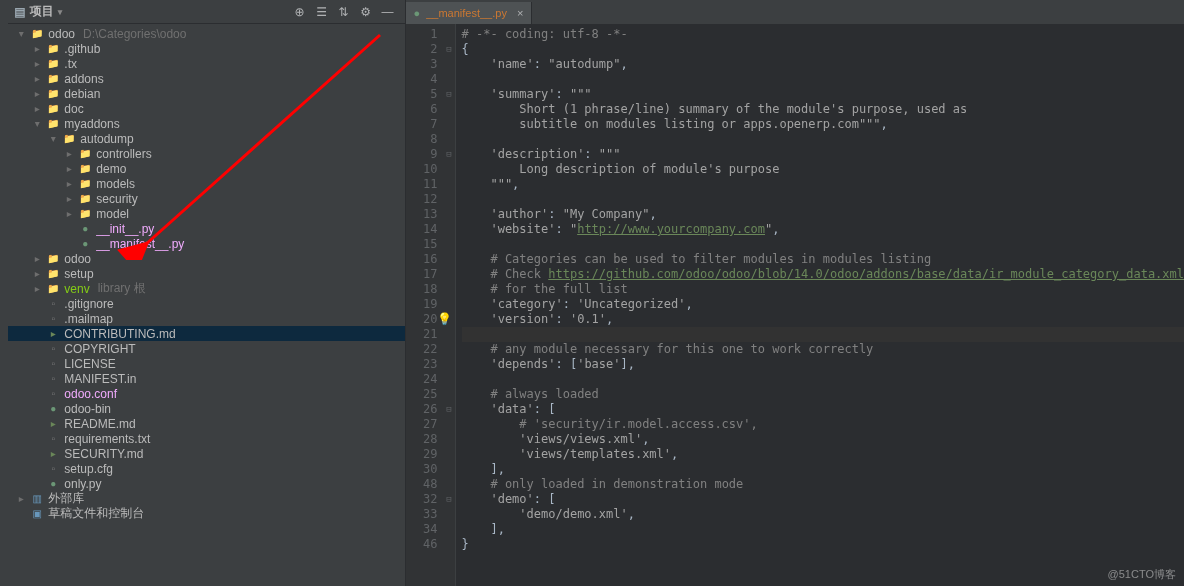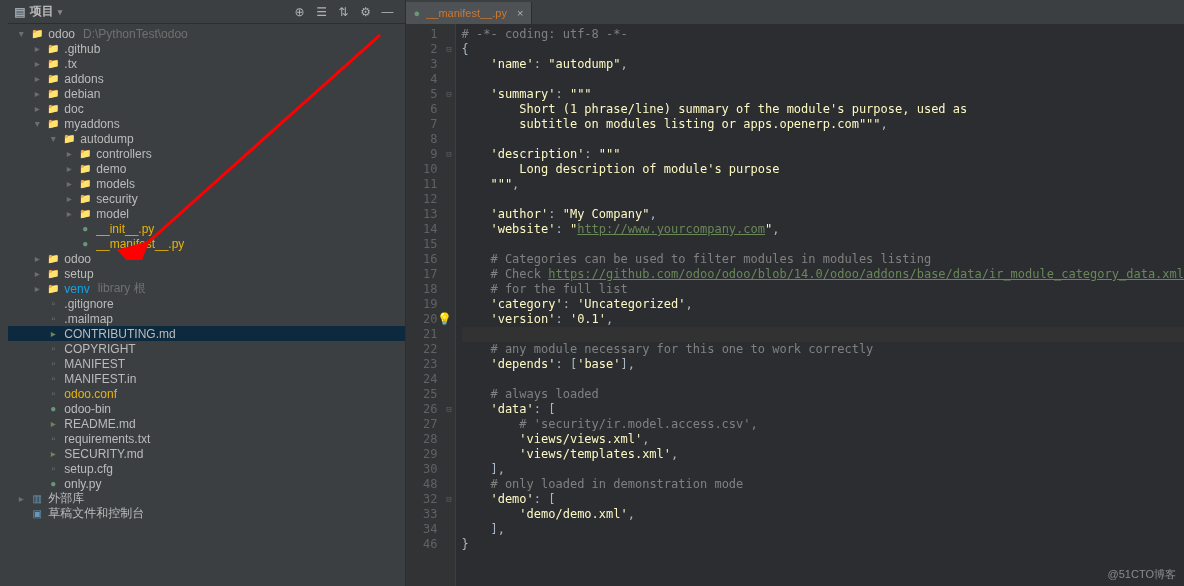--- a/index.html
+++ b/index.html
@@ -54,22 +54,22 @@
   padding-right: 4px;
   white-space: nowrap;
   color: #bbbbbb;
 }
 .tree-row .chev { width: 10px; text-align: center; color: #6e6e6e; font-size: 10px; }
 .tree-row .ficon { width: 14px; height: 14px; display: inline-flex; align-items: center; justify-content: center; font-size: 10px; }
 .tree-row .label-muted { color: #707070; margin-left: 4px; }
 .tree-row.sel { background: #0d293e; }
 .folder { color: #9aa7b0; }
 .pyfile { color: #6b9776; }
-.orange { color: #eab308; }
-.highlight { color: #0ea5e9; }
+.orange { color: #f0abfc; }
+.highlight { color: #84cc16; }
 .mdico { color: #6a8759; }
 .blueico { color: #6897bb; }
 .grayfile { color: #808080; }
 
 
 .editor-side { flex: 1; display: flex; flex-direction: column; background: #2b2d30; }
 .tab-bar {
   height: 24px;
   background: #3c3f41;
   display: flex;
@@ -109,21 +109,21 @@
   border-right: 1px solid #3c3f41;
 }
 .code {
   flex: 1;
   padding: 3px 0 3px 6px;
   line-height: 15px;
   white-space: pre;
   color: #808080;
   position: relative;
 }
-.code .str { color: #fef9c3; }
+.code .str { color: #a3a3a3; }
 .code .lnk { color: #6a8759; text-decoration: underline; }
 .code .cmt { color: #808080; }
 .code .punc { color: #a9b7c6; }
 .code .caret-line { background: #323232; }
 .bulb {
   position: absolute;
   left: -24px;
   top: 0;
   color: #f0a30a;
 }
@@ -157,21 +157,21 @@
       <span class="icon-btn">☰</span>
       <span class="icon-btn">⇅</span>
       <span class="icon-btn">⚙</span>
       <span class="icon-btn">—</span>
     </div>
     <div class="tree" id="tree">
         <div class="tree-row" style="padding-left: 8px;">
           <span class="chev">▾</span>
           <span class="ficon folder">📁</span>
           <span class="">odoo</span>
-          <span class="label-muted">D:\PythonTest\odoo</span>
+          <span class="label-muted">D:\Categories\odoo</span>
         </div>
         <div class="tree-row" style="padding-left: 24px;">
           <span class="chev">▸</span>
           <span class="ficon folder">📁</span>
           <span class="">.github</span>
         </div>
         <div class="tree-row" style="padding-left: 24px;">
           <span class="chev">▸</span>
           <span class="ficon folder">📁</span>
           <span class="">.tx</span>
@@ -268,21 +268,21 @@
           <span class="">CONTRIBUTING.md</span>
         </div>
         <div class="tree-row" style="padding-left: 24px;">
           <span class="chev">&nbsp;</span>
           <span class="ficon grayfile">▫</span>
           <span class="">COPYRIGHT</span>
         </div>
         <div class="tree-row" style="padding-left: 24px;">
           <span class="chev">&nbsp;</span>
           <span class="ficon grayfile">▫</span>
-          <span class="">MANIFEST</span>
+          <span class="">LICENSE</span>
         </div>
         <div class="tree-row" style="padding-left: 24px;">
           <span class="chev">&nbsp;</span>
           <span class="ficon grayfile">▫</span>
           <span class="">MANIFEST.in</span>
         </div>
         <div class="tree-row" style="padding-left: 24px;">
           <span class="chev">&nbsp;</span>
           <span class="ficon grayfile">▫</span>
           <span class=" orange">odoo.conf</span>

